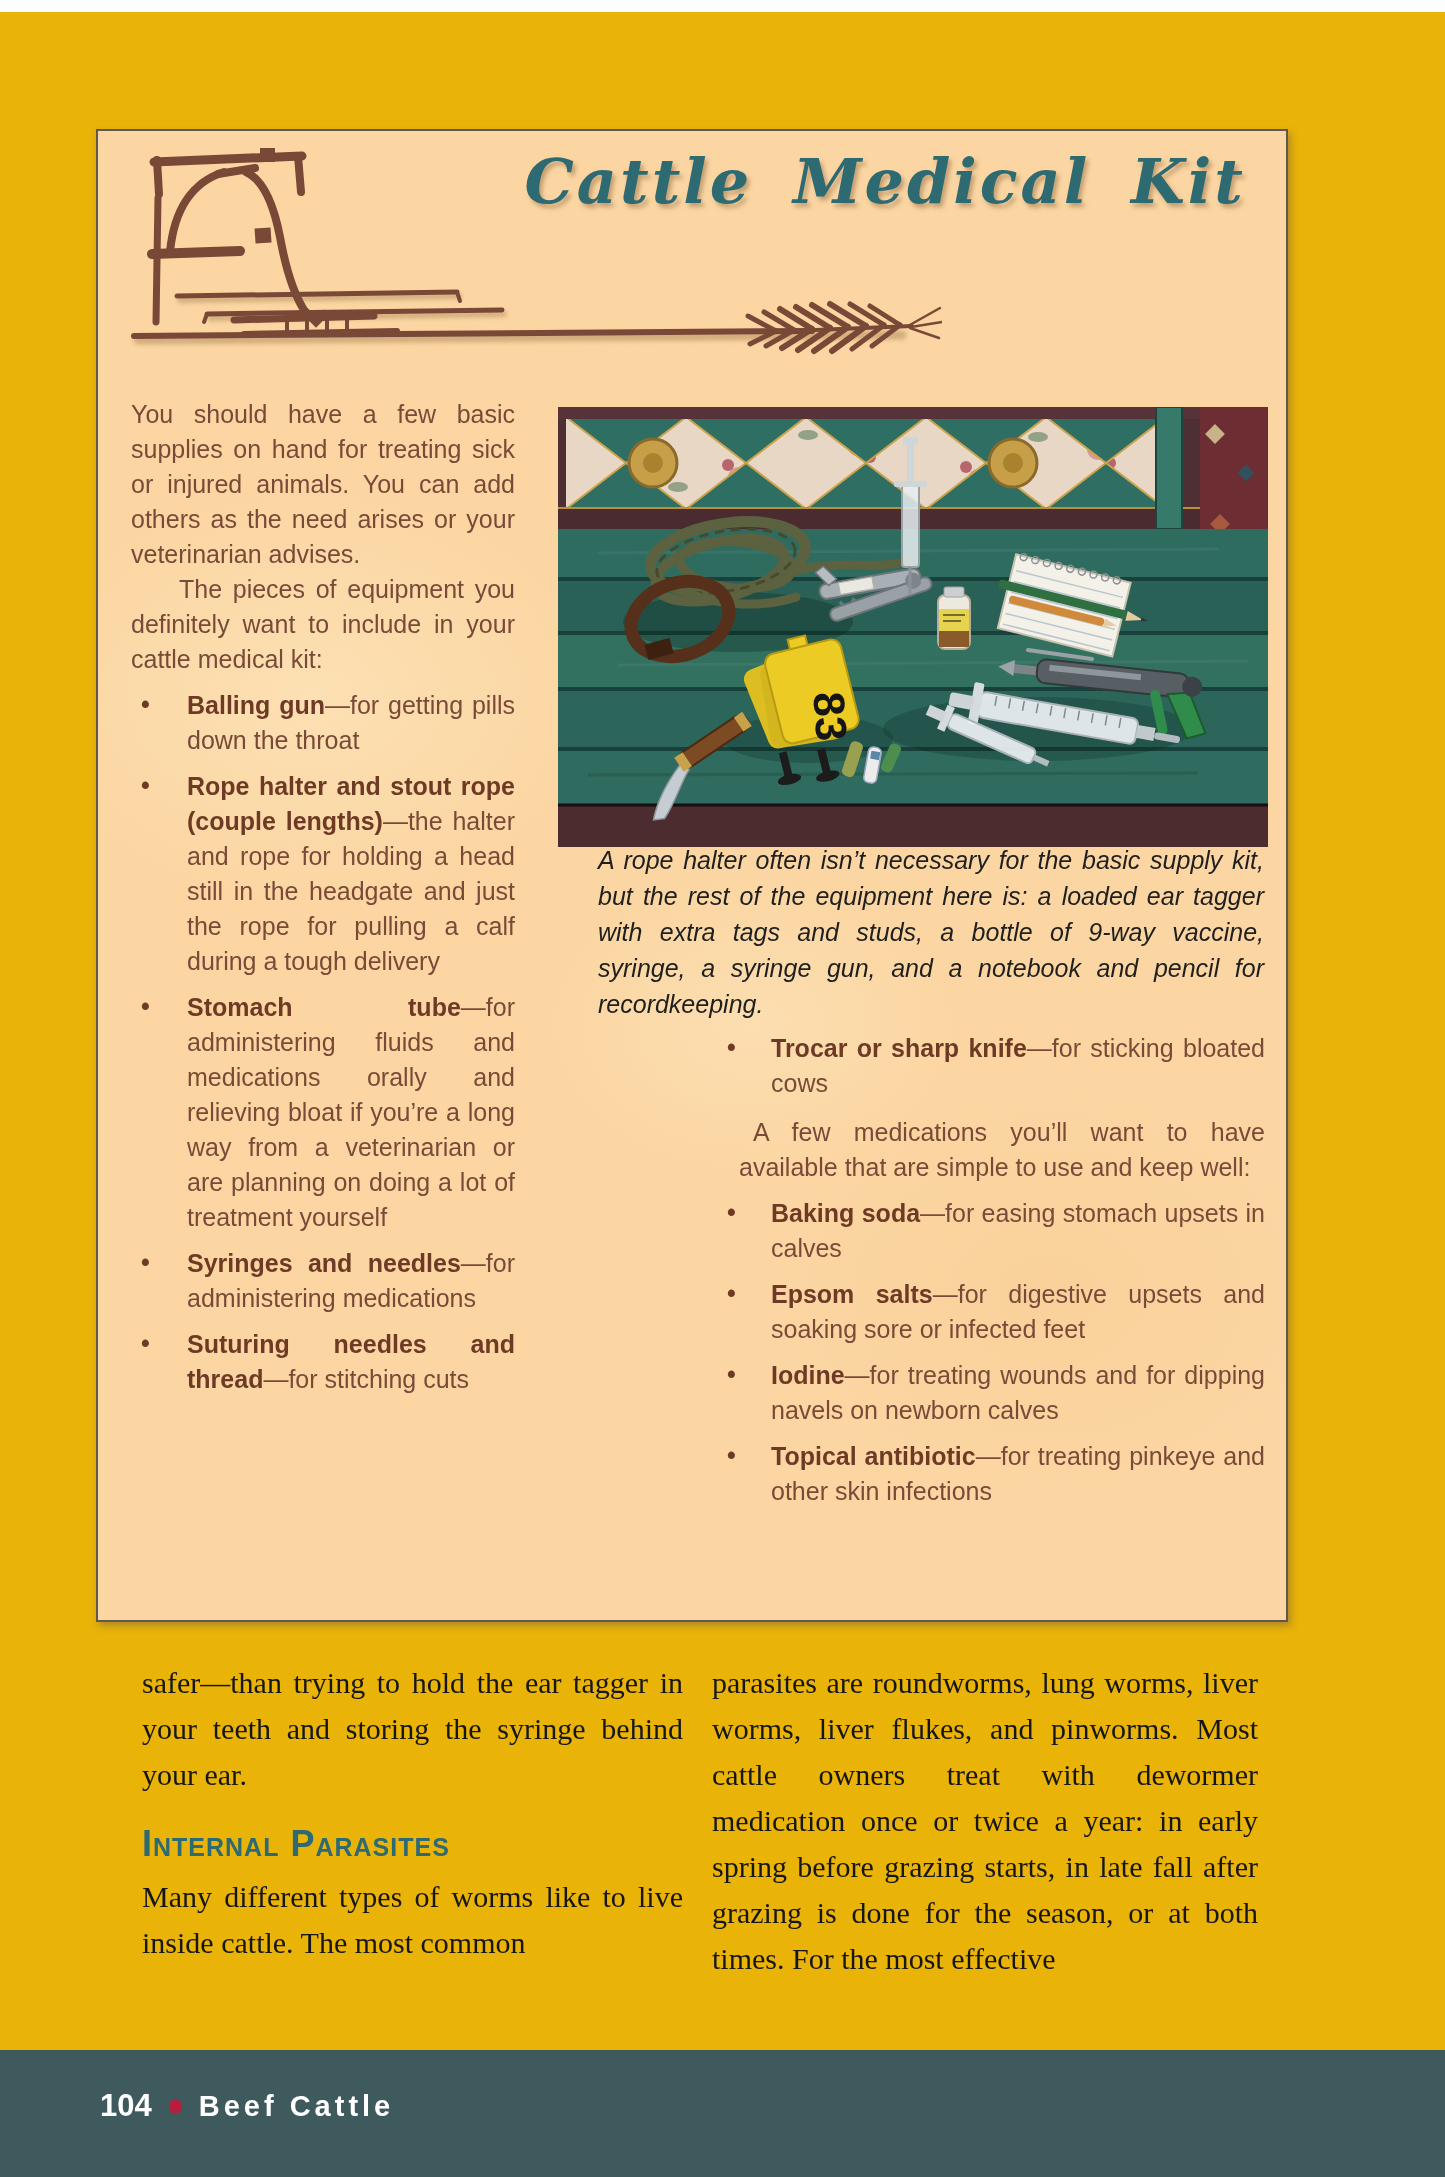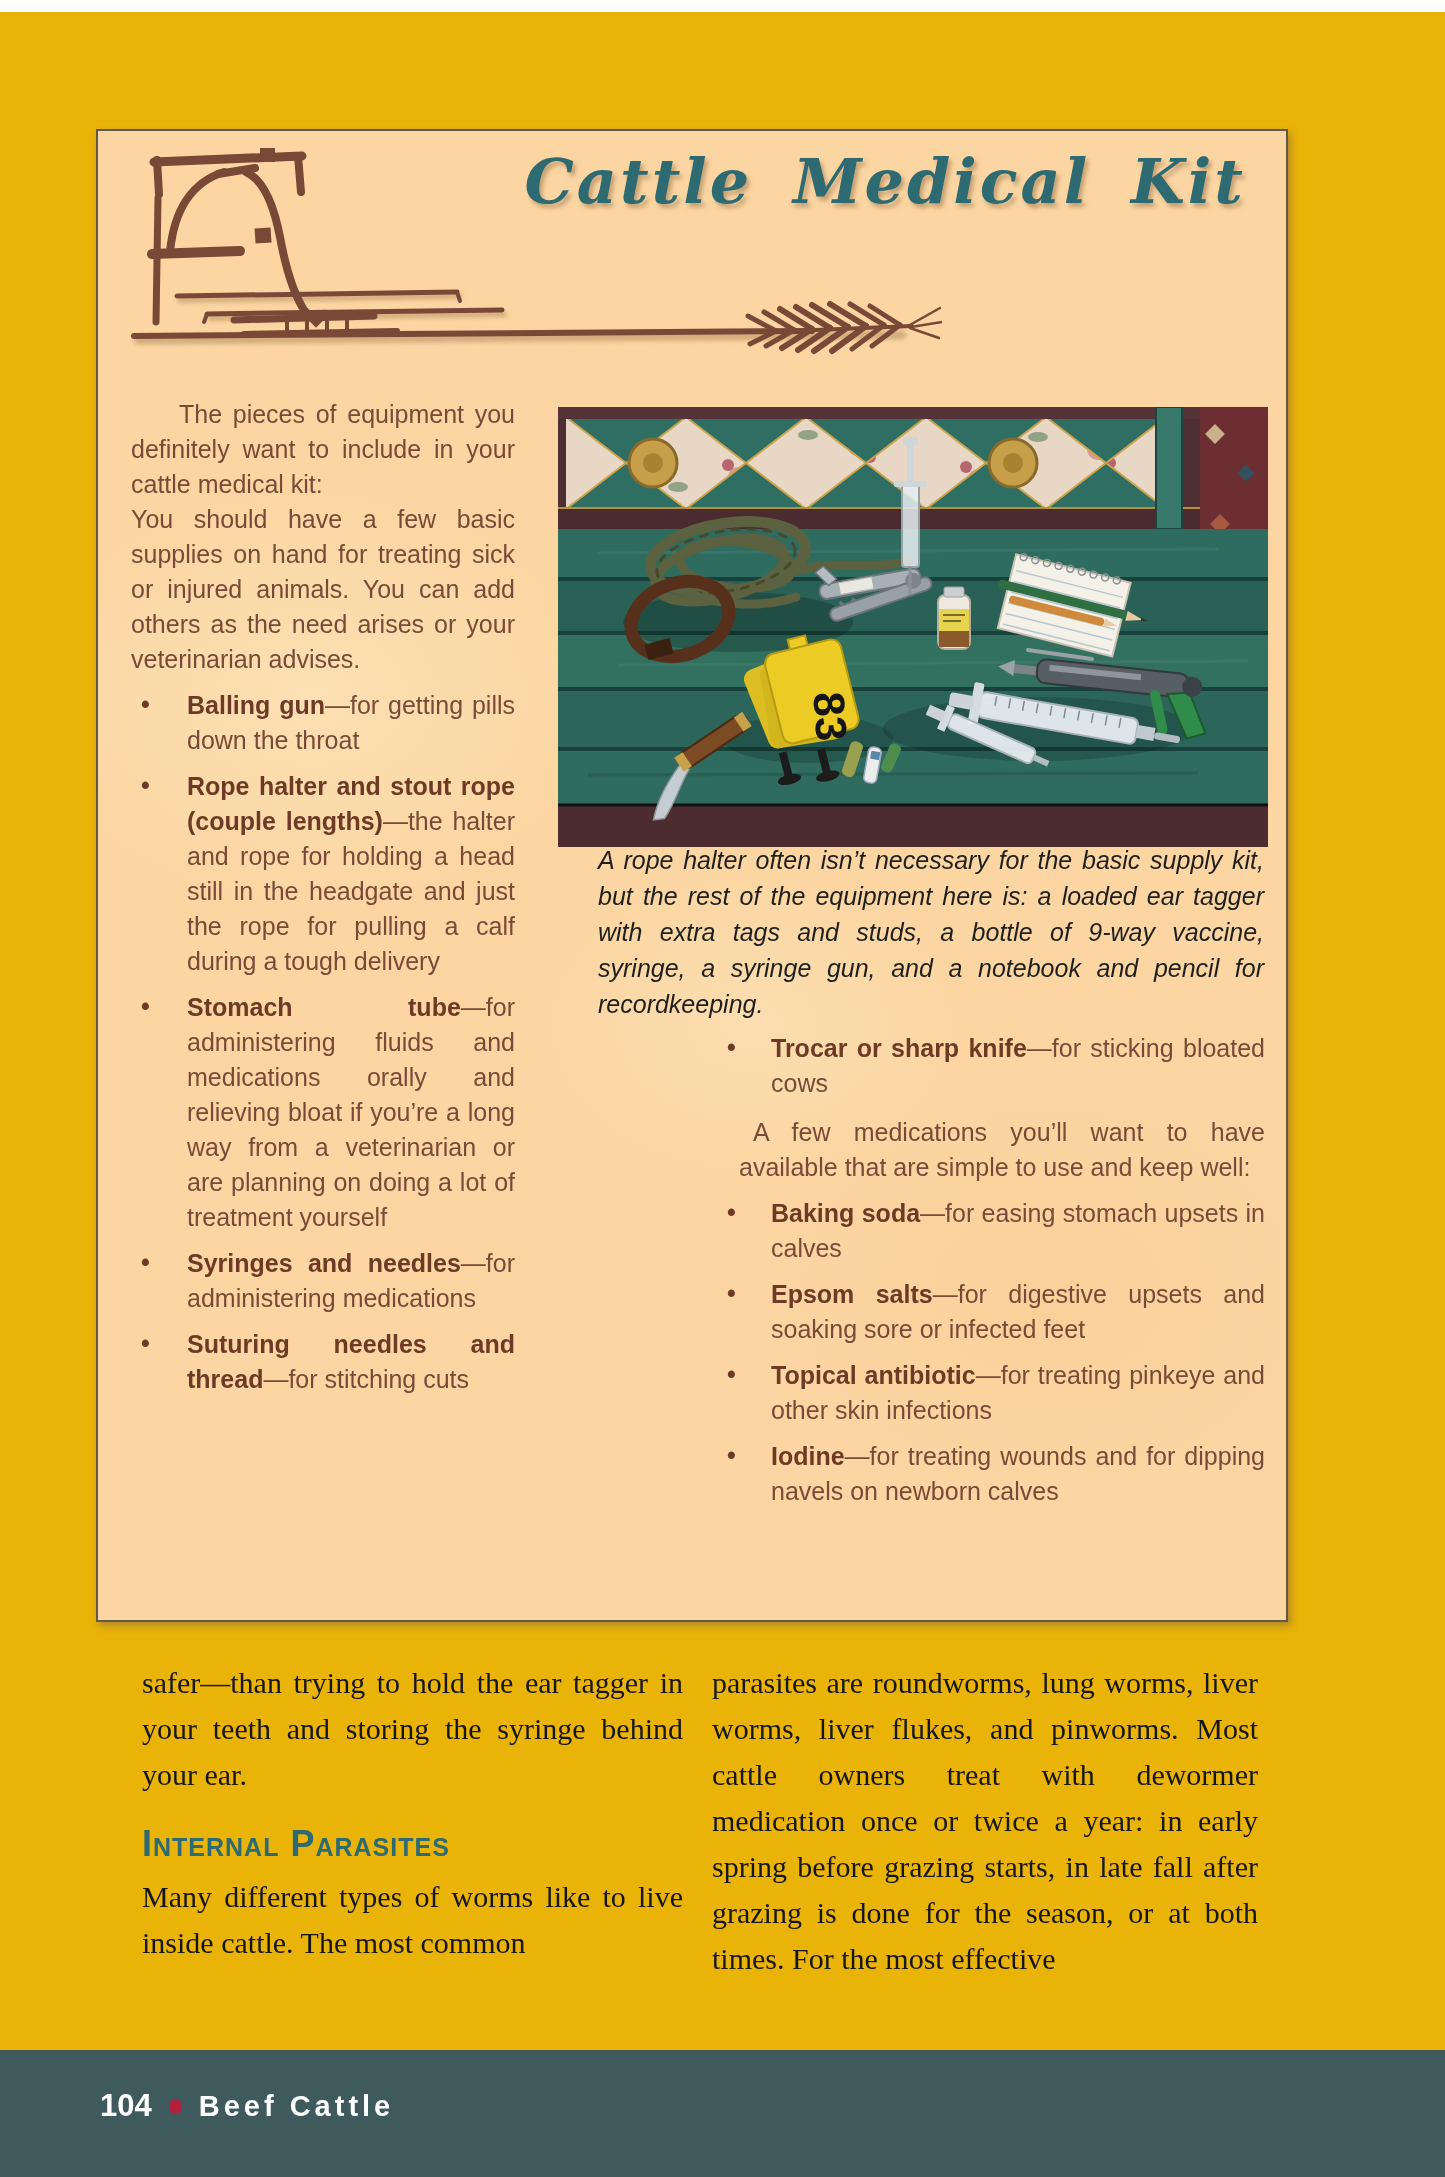--- a/index.html
+++ b/index.html
@@ -130,22 +130,22 @@
         <line x1="788" y1="185" x2="760" y2="206" stroke-width="5"></line>
         <path d="M796,186 L828,168" stroke-width="2.5"></path>
         <path d="M799,187 L830,182" stroke-width="2.5"></path>
         <path d="M798,188 L827,198" stroke-width="2.5"></path>
       </g>
     </svg>
 
     <h1 class="box-title">Cattle Medical Kit</h1>
 
     <div class="col-left">
+      <p class="para">You should have a few basic supplies on hand for treating sick or injured animals. You can add others as the need arises or your veterinarian advises.</p>
       <p class="para first-indent">The pieces of equipment you definitely want to include in your cattle medical kit:</p>
-      <p class="para">You should have a few basic supplies on hand for treating sick or injured animals. You can add others as the need arises or your veterinarian advises.</p>
       <ul class="bullets hang-l">
           <li><b class="term">Balling gun</b>—for getting pills down the throat</li>
           <li><b class="term">Rope halter and stout rope (couple lengths)</b>—the halter and rope for holding a head still in the headgate and just the rope for pulling a calf during a tough delivery</li>
           <li><b class="term">Stomach tube</b>—for administering fluids and medications orally and relieving bloat if you’re a long way from a veterinarian or are planning on doing a lot of treatment yourself</li>
           <li><b class="term">Syringes and needles</b>—for admin­istering medications</li>
           <li><b class="term">Suturing needles and thread</b>—for stitching cuts</li>
         </ul>
     </div>
 
     <svg class="kit-photo" viewBox="0 0 710 440">
@@ -360,22 +360,22 @@
     <p class="caption">A rope halter often isn’t necessary for the basic supply kit, but the rest of the equipment here is: a loaded ear tagger with extra tags and studs, a bottle of 9-way vaccine, syringe, a syringe gun, and a notebook and pencil for recordkeeping.</p>
 
     <div class="col-right">
       <ul class="bullets hang-r" style="margin-top:-11px;">
           <li><b class="term">Trocar or sharp knife</b>—for sticking bloated cows</li>
         </ul>
       <p class="para med-intro">A few medications you’ll want to have available that are simple to use and keep well:</p>
       <ul class="bullets hang-r" style="margin-top:8px;">
           <li><b class="term">Baking soda</b>—for easing stomach upsets in calves</li>
           <li><b class="term">Epsom salts</b>—for digestive upsets and soaking sore or infected feet</li>
+          <li><b class="term">Iodine</b>—for treating wounds and for dipping navels on newborn calves</li>
           <li><b class="term">Topical antibiotic</b>—for treating pink­eye and other skin infections</li>
-          <li><b class="term">Iodine</b>—for treating wounds and for dipping navels on newborn calves</li>
         </ul>
     </div>
   </section>
 
   <div class="bcol left">
     <p>safer—than trying to hold the ear tagger in your teeth and storing the syringe behind your ear.</p>
     <h2 class="section-heading">Internal Parasites</h2>
     <p>Many different types of worms like to live inside cattle. The most common</p>
   </div>
   <div class="bcol right">

